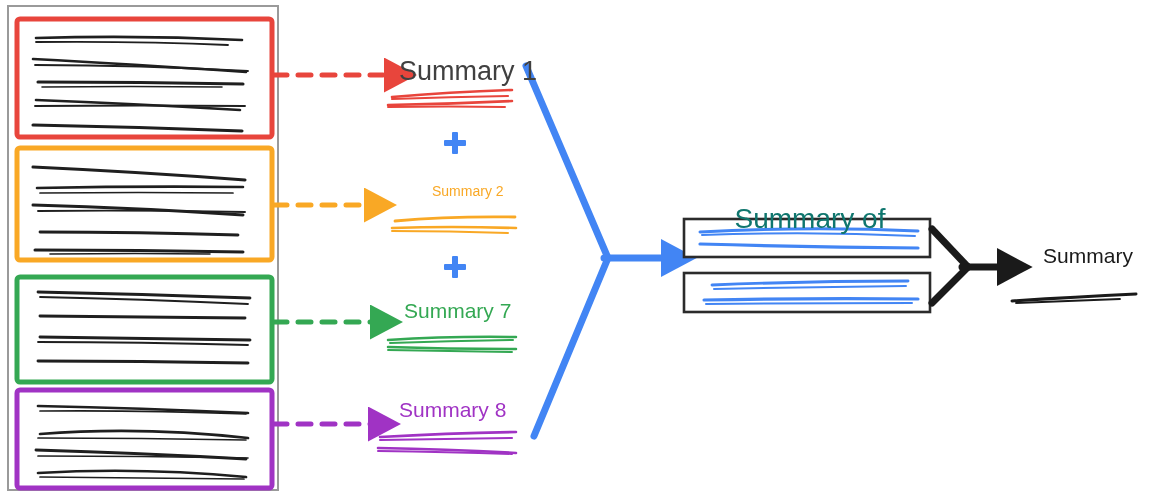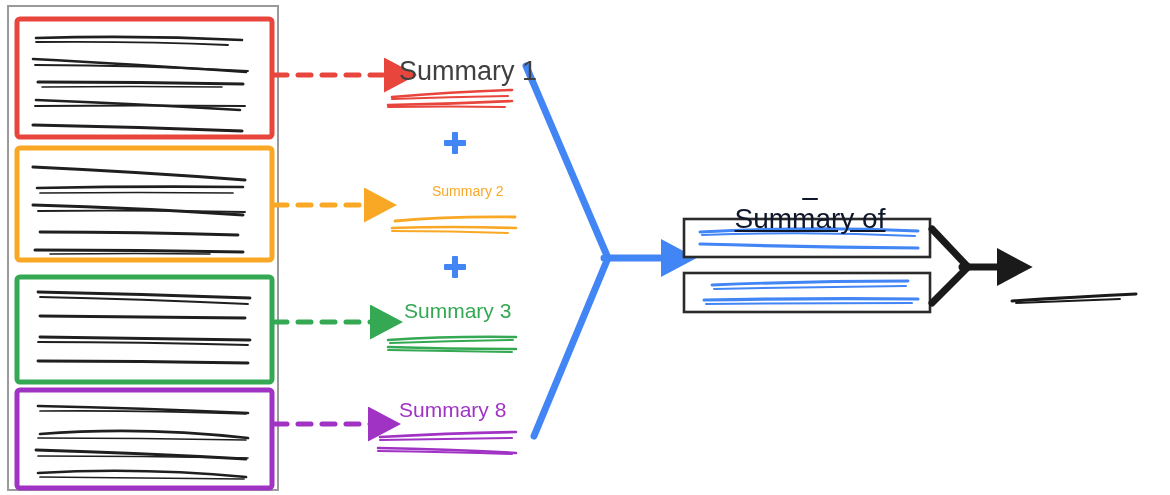--- a/index.html
+++ b/index.html
@@ -26,21 +26,21 @@
     font-family: "Liberation Sans", sans-serif;
     white-space: pre;
     line-height: 1.12;
   }
   #summary-1-label { left: 399px; top: 56px; font-size: 27px; color: #404040; }
   #summary-2-label { left: 404px; top: 184px; font-size: 14px; color: #F9A825; margin-left: 28px; }
   #summary-3-label { left: 404px; top: 299px; font-size: 21px; color: #34A853; }
   #summary-4-label { left: 399px; top: 398px; font-size: 21px; color: #A033C4; }
   #sos-title {
     left: 710px; top: 140px; width: 200px;
-    font-size: 28px; color: #0f172a; text-align: center; font-weight: 400; text-decoration: underline;
+    font-size: 28px; color: #0f766e; text-align: center; font-weight: 400;
   }
   #final-title {
     left: 1012px; top: 197px; width: 152px;
     font-size: 21px; color: #1a1a1a; text-align: center;
   }
 </style>
 </head>
 <body>
 
 <svg id="canvas" viewBox="0 0 1170 495" xmlns="http://www.w3.org/2000/svg">
@@ -192,21 +192,22 @@
   </g>
 
   <g stroke="#1a1a1a" fill="none" stroke-linecap="round">
     <path d="M1012,301 Q1072,297 1136,294" stroke-width="3.0"></path>
     <path d="M1016,303 Q1072,301 1120,299" stroke-width="1.8"></path>
   </g>
 </svg>
 
 <div class="lbl" id="summary-1-label">Summary 1</div>
 <div class="lbl" id="summary-2-label">Summary 2</div>
-<div class="lbl" id="summary-3-label">Summary 3</div>
+<div class="lbl" id="summary-3-label">Summary 7</div>
 <div class="lbl" id="summary-4-label">Summary 8</div>
 
 <div class="lbl" id="sos-title">
   <div>Summary of</div>
 </div>
 
 <div class="lbl" id="final-title">
+  <div>Summary</div>
 </div>
 
 </body></html>

